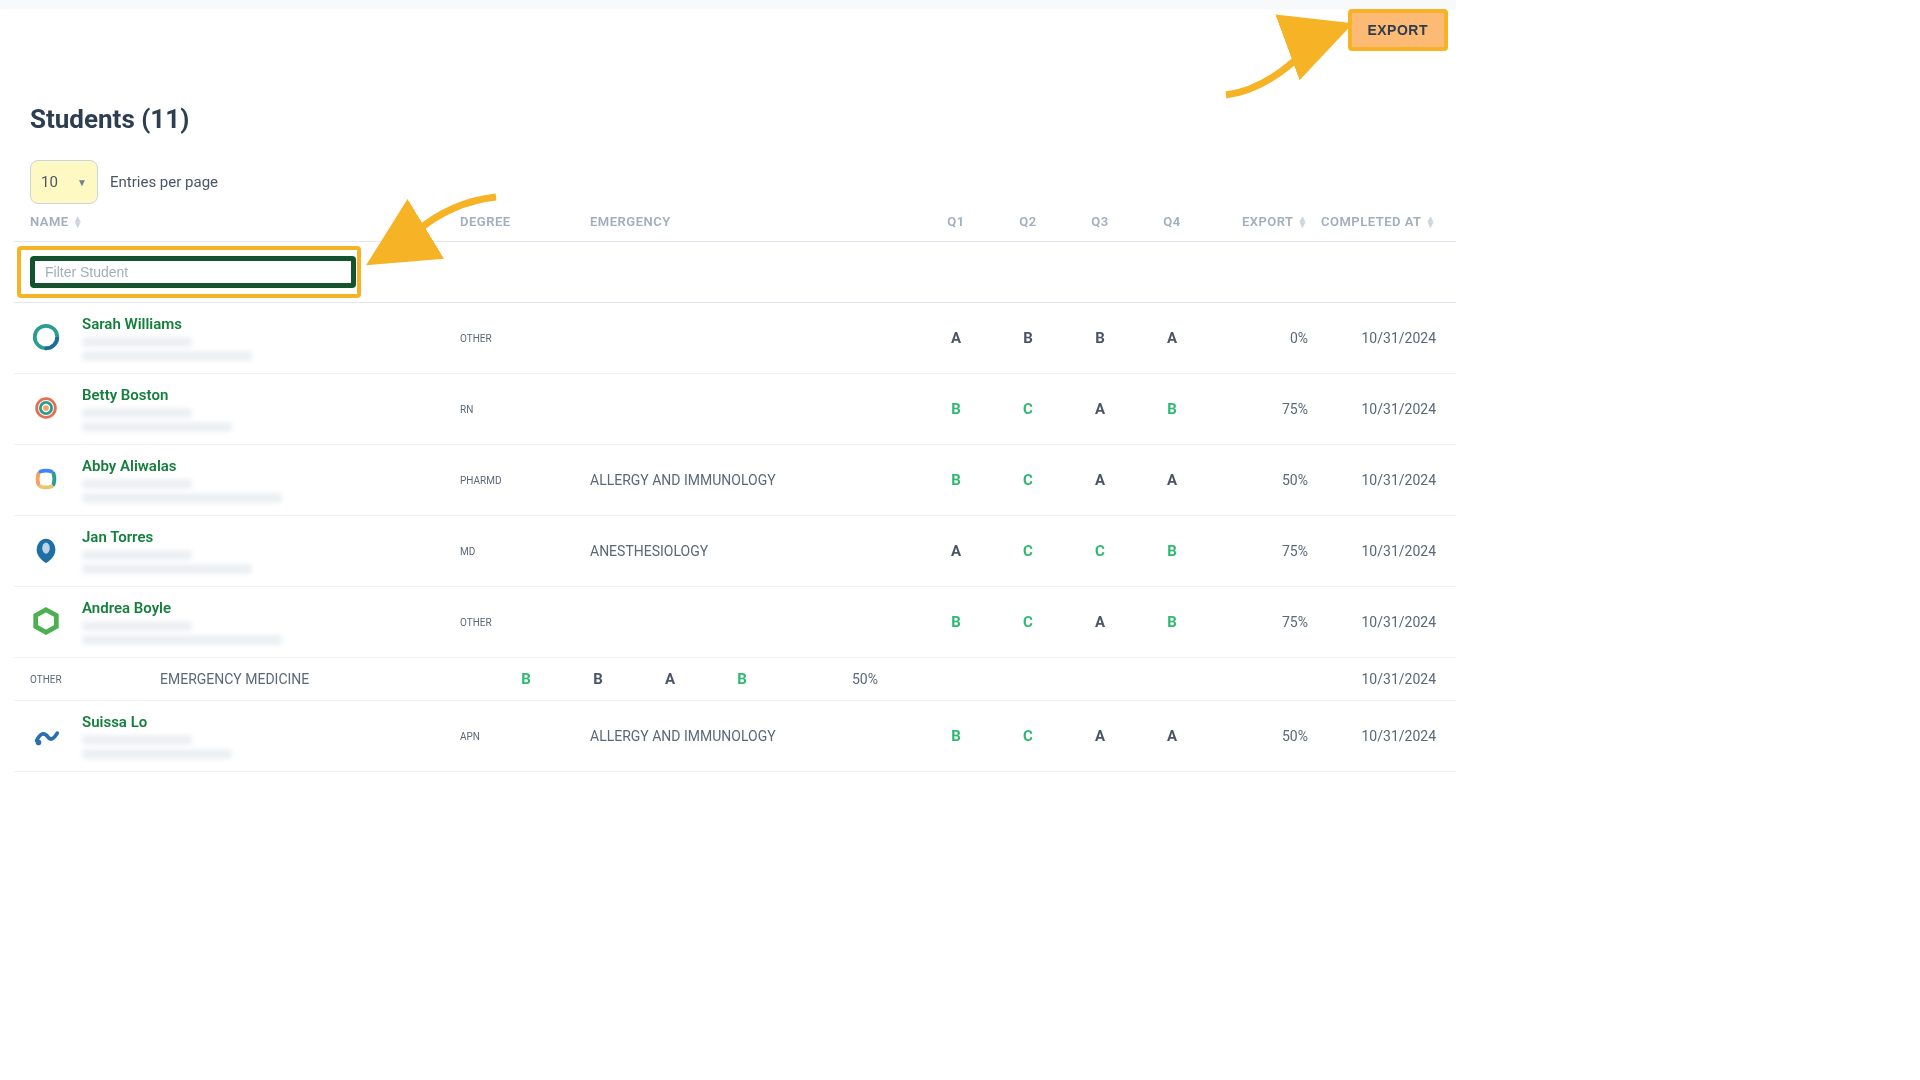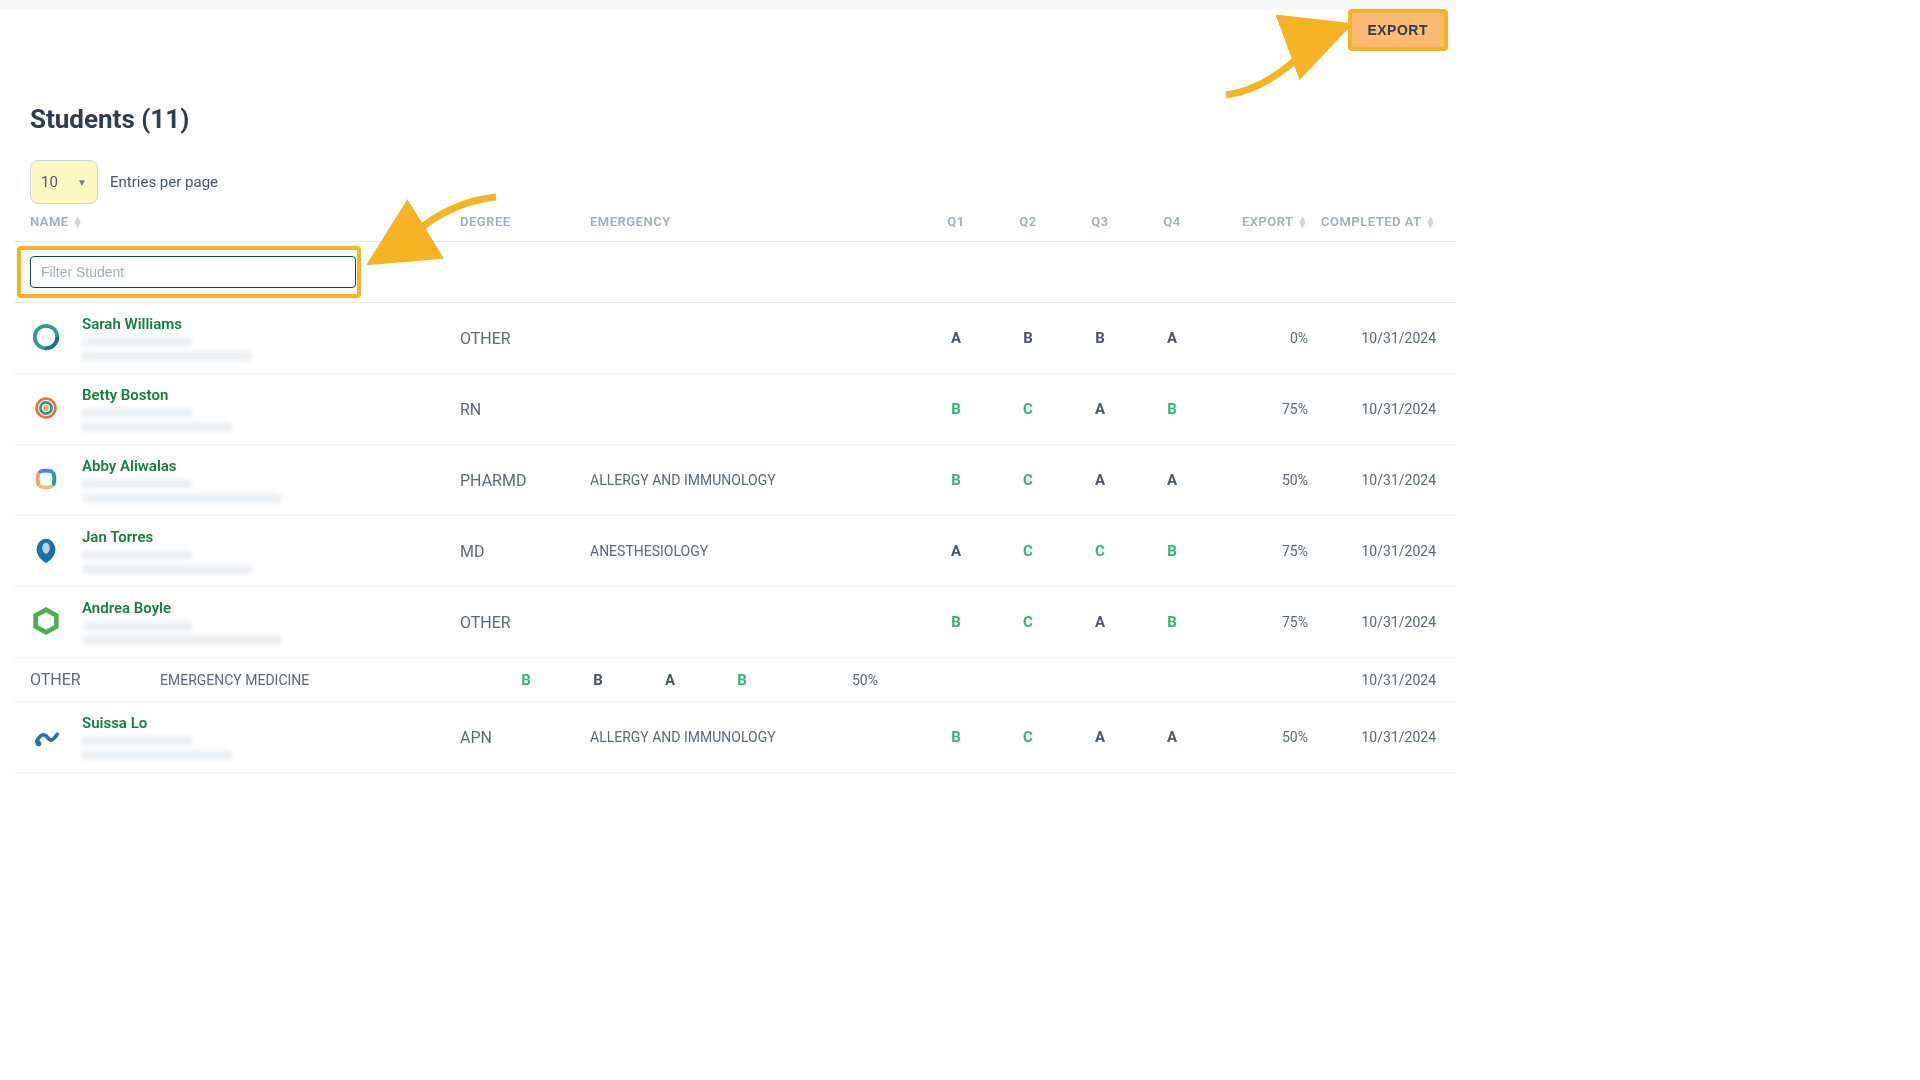--- a/index.html
+++ b/index.html
@@ -123,21 +123,21 @@
   .col-completed { flex: 1; text-align: right; justify-content: flex-end; padding-right: 4px;}
 
   .filter-row {
     padding: 14px 16px;
     border-bottom: 1px solid #e2e8f0;
     position: relative;
   }
   .filter-input {
     width: 326px;
     height: 32px;
-    border: 1px solid #14532d;
+    border: 5px solid #14532d;
     border-radius: 4px;
     padding: 0 10px;
     font-size: 14px;
     color: #4a5568;
   }
   .filter-input::placeholder { color: #a0aec0; }
   .highlight-filter {
     position: absolute;
     top: 4px; left: 3px; width: 344px; height: 52px;
   }
@@ -166,21 +166,21 @@
     height: 10px;
     background: #edf0f3;
     border-radius: 3px;
     filter: blur(2px);
   }
   .bl1 { width: 110px; }
   .bl2 { width: 170px; }
   .bl2b { width: 150px; }
   .bl2c { width: 200px; }
 
-  .degree-cell { width: 130px; font-size: 16px; color: #5a6878; }
+  .degree-cell { width: 130px; font-size: 10px; color: #5a6878; }
   .specialty-cell { width: 330px; font-size: 14px; color: #5a6878; }
   .q-cell { width: 72px; text-align: center; font-size: 15px; font-weight: 700; }
   .ans-dark { color: #4a5568; }
   .ans-green { color: #2eb872; }
   .score-cell { width: 100px; text-align: right; font-size: 14px; color: #5a6878; }
   .completed-cell { flex: 1; text-align: right; font-size: 14px; color: #5a6878; padding-right: 4px;}
 </style>
 </head>
 <body>
 

